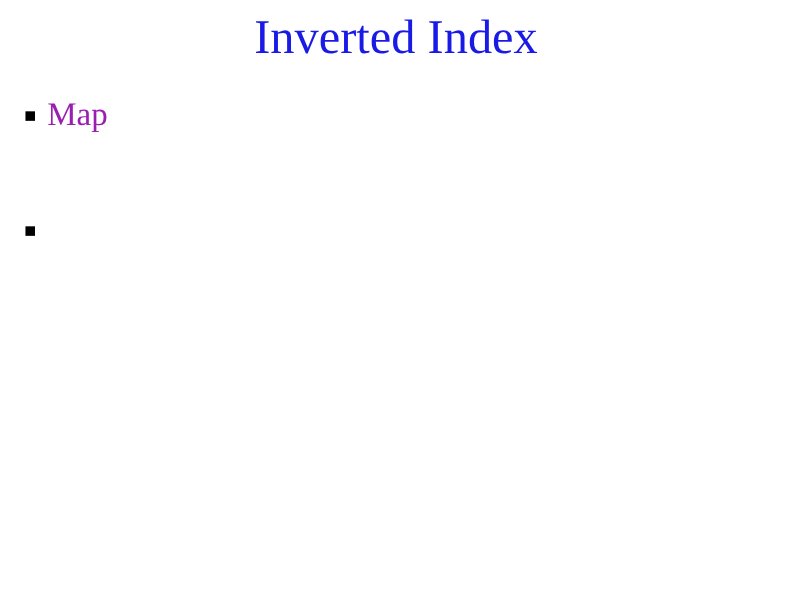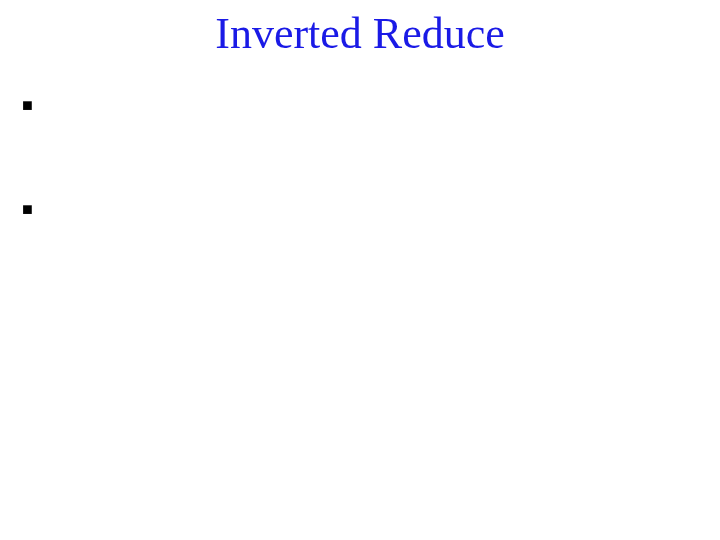--- a/index.html
+++ b/index.html
@@ -49,26 +49,27 @@
     font-size: 30px;
     line-height: 34px;
     color: #9a1fb0;
     font-weight: 400;
   }
 </style>
 </head>
 <body>
 
 <div class="slide">
-  <div class="title">Inverted Reduce</div>
+  <div class="title">Inverted Index</div>
 
   <div class="bullets">
 
     <div class="bullet-row">
       <span class="bullet-mark">■</span>
+      <span class="bullet-text">Map</span>
     </div>
 
     <div class="bullet-row">
       <span class="bullet-mark">■</span>
     </div>
 
   </div>
 </div>
 
 </body></html>

